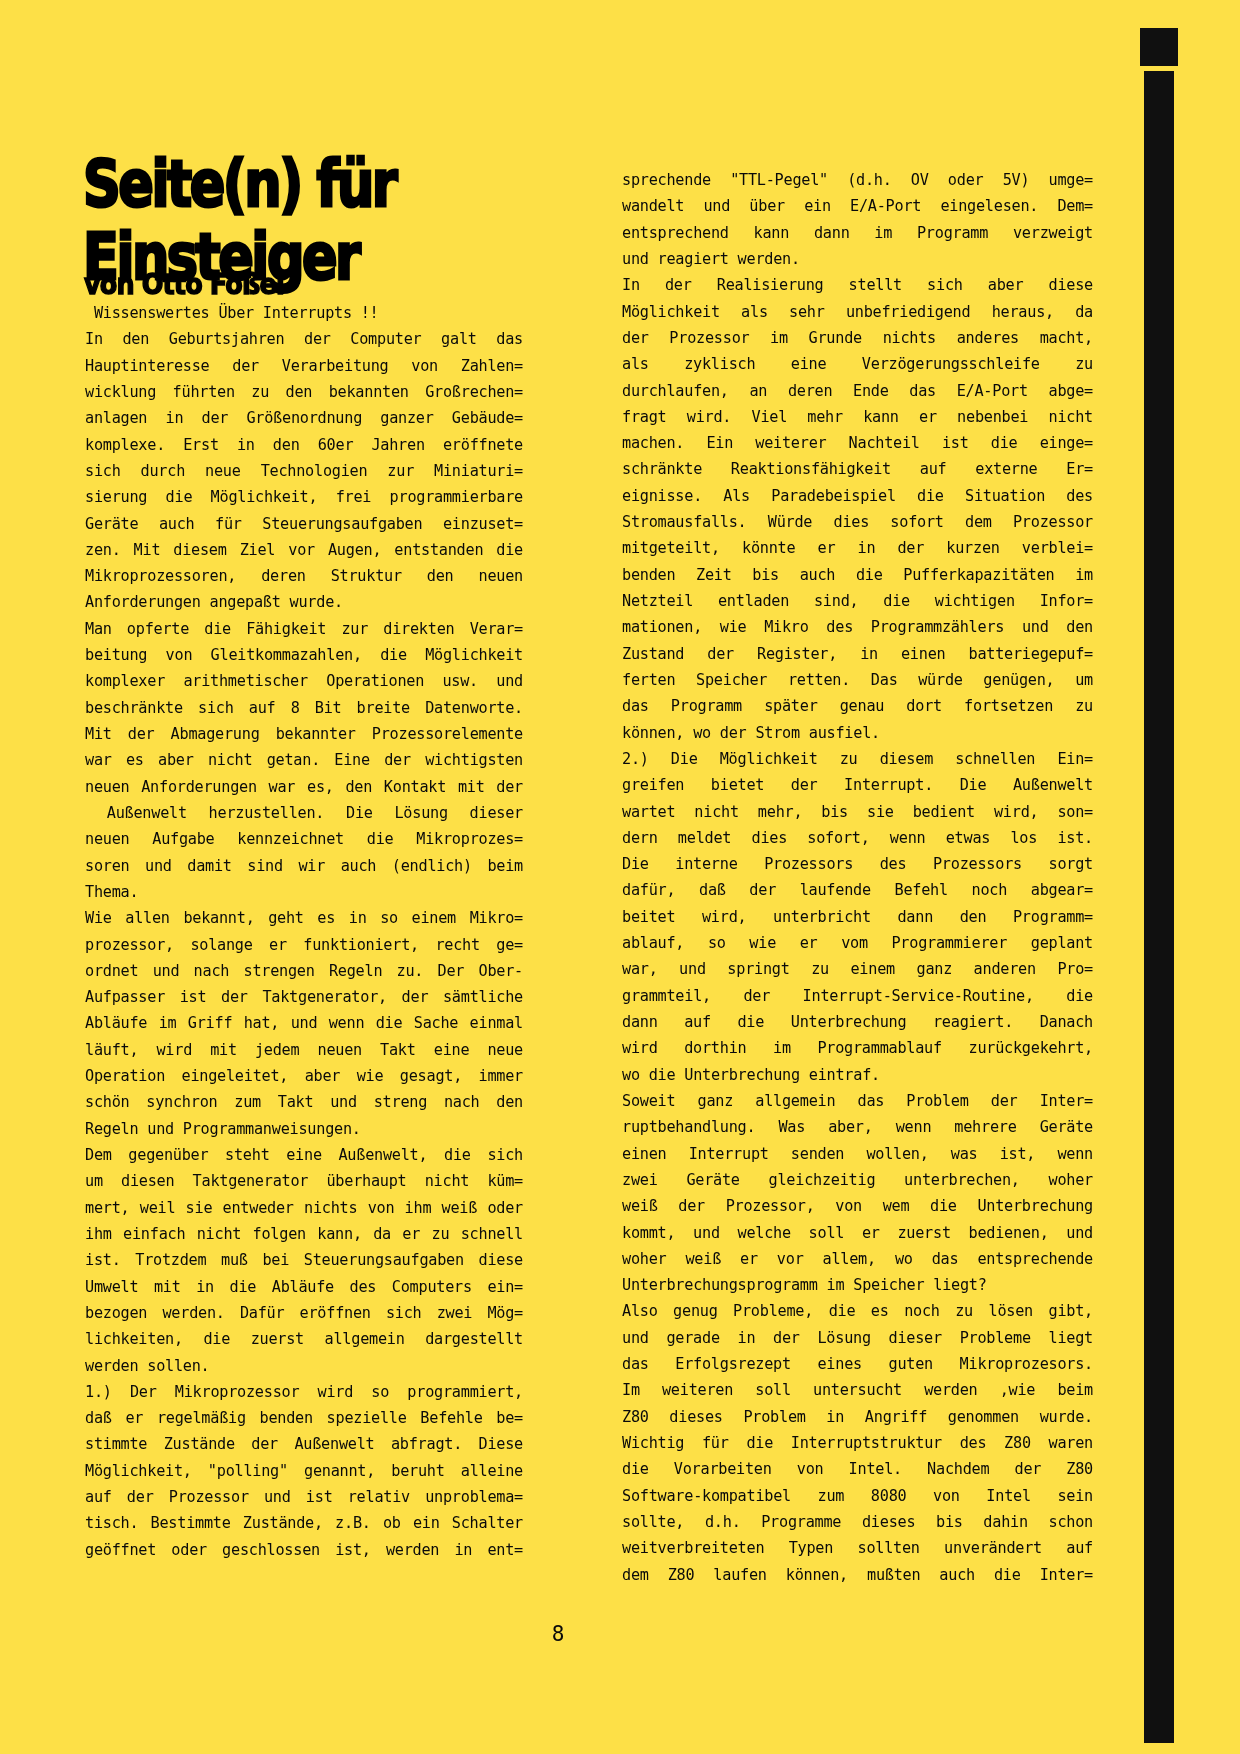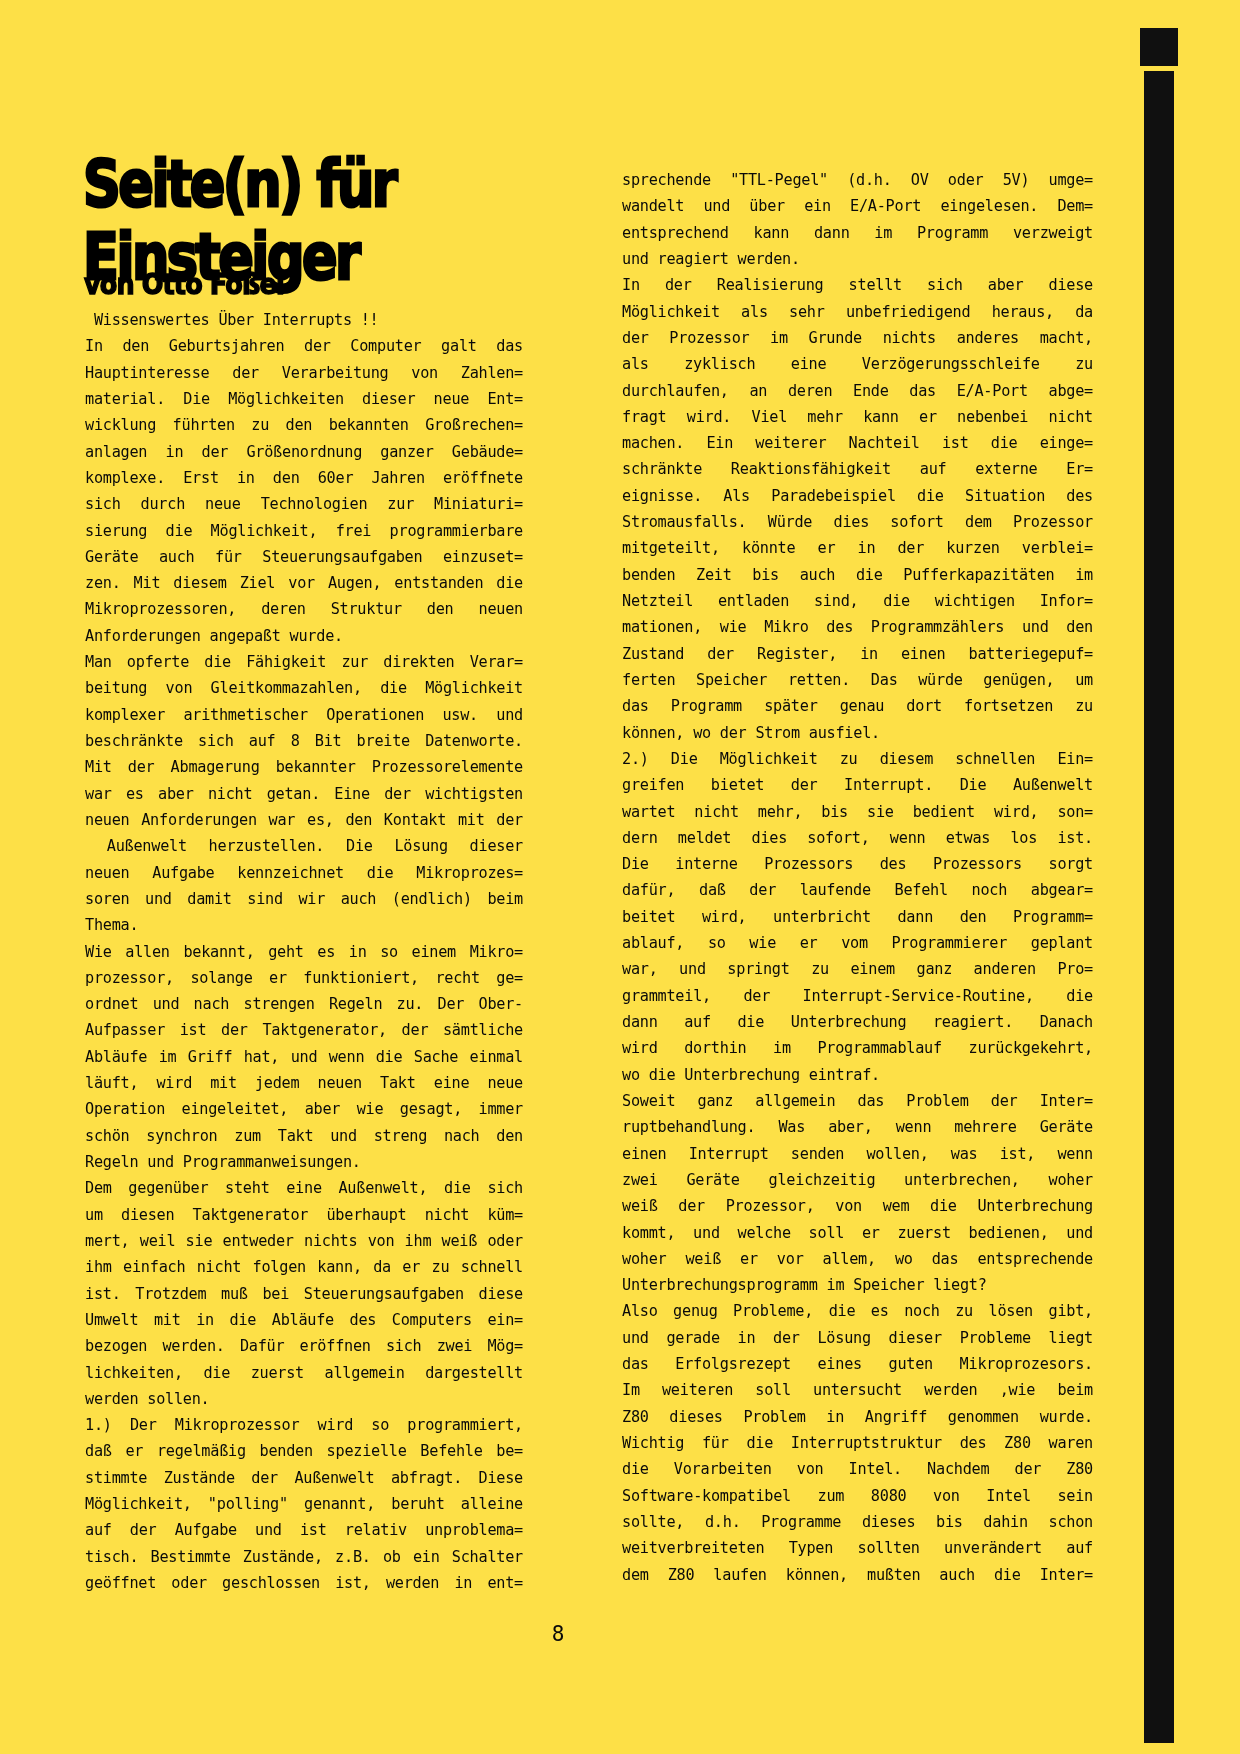--- a/index.html
+++ b/index.html
@@ -16,21 +16,21 @@
     transform:scaleX(0.82); transform-origin:left top; white-space:nowrap;
   }
   .byline {
     position:absolute; left:84px; top:268px;
     font-family:"DejaVu Sans","Liberation Sans",sans-serif;
     font-weight:bold; font-size:29px; line-height:32px; letter-spacing:-1px;
     color:#000; -webkit-text-stroke:1.4px #000;
     transform:scaleX(0.88); transform-origin:left top; white-space:nowrap;
   }
   .col { position:absolute; font-size:15.2px; line-height:26.32px; letter-spacing:-0.25px; }
-  .col-left  { left:85px;  top:307px; width:438px; }
+  .col-left  { left:85px;  top:300px; width:438px; }
   .col-right { left:622px; top:167px; width:471px; }
   .line { text-align:justify; text-align-last:justify; }
   .line.nj { text-align-last:left; }
   .page-number {
     position:absolute; left:540px; top:1622px; width:36px;
     text-align:center; font-size:21px; color:#0a0a0a;
   }
   .scan-square { position:absolute; left:1140px; top:28px;  width:38px; height:38px;  background:#101010; }
   .scan-bar    { position:absolute; left:1144px; top:71px;  width:30px; height:1672px; background:#101010; }
 </style>
@@ -43,21 +43,20 @@
     <div>Seite(n) für</div>
     <div>Einsteiger</div>
   </h1>
 
   <div class="byline">von Otto Fößel</div>
 
   <div class="col col-left">
       <div class="line nj">&nbsp;Wissenswertes Über Interrupts !!</div>
       <div class="line">In den Geburtsjahren der Computer galt das</div>
       <div class="line">Hauptinteresse der Verarbeitung von Zahlen=</div>
-      <div class="line">material. Die Möglichkeiten dieser neue Ent=</div>
       <div class="line">wicklung führten zu den bekannten Großrechen=</div>
       <div class="line">anlagen in der Größenordnung ganzer Gebäude=</div>
       <div class="line">komplexe. Erst in den 60er Jahren eröffnete</div>
       <div class="line">sich durch neue Technologien zur Miniaturi=</div>
       <div class="line">sierung die Möglichkeit, frei programmierbare</div>
       <div class="line">Geräte auch für Steuerungsaufgaben einzuset=</div>
       <div class="line">zen. Mit diesem Ziel vor Augen, entstanden die</div>
       <div class="line">Mikroprozessoren, deren Struktur den neuen</div>
       <div class="line nj">Anforderungen angepaßt wurde.</div>
       <div class="line">Man opferte die Fähigkeit zur direkten Verar=</div>
@@ -86,21 +85,21 @@
       <div class="line">ihm einfach nicht folgen kann, da er zu schnell</div>
       <div class="line">ist. Trotzdem muß bei Steuerungsaufgaben diese</div>
       <div class="line">Umwelt mit in die Abläufe des Computers ein=</div>
       <div class="line">bezogen werden. Dafür eröffnen sich zwei Mög=</div>
       <div class="line">lichkeiten, die zuerst allgemein dargestellt</div>
       <div class="line nj">werden sollen.</div>
       <div class="line">1.) Der Mikroprozessor wird so programmiert,</div>
       <div class="line">daß er regelmäßig benden spezielle Befehle be=</div>
       <div class="line">stimmte Zustände der Außenwelt abfragt. Diese</div>
       <div class="line">Möglichkeit, "polling" genannt, beruht alleine</div>
-      <div class="line">auf der Aufgabe und ist relativ unproblema=</div>
+      <div class="line">auf der Prozessor und ist relativ unproblema=</div>
       <div class="line">tisch. Bestimmte Zustände, z.B. ob ein Schalter</div>
       <div class="line">geöffnet oder geschlossen ist, werden in ent=</div>
     </div>
 
   <div class="col col-right">
       <div class="line">sprechende "TTL-Pegel" (d.h. OV oder 5V) umge=</div>
       <div class="line">wandelt und über ein E/A-Port eingelesen. Dem=</div>
       <div class="line">entsprechend kann dann im Programm verzweigt</div>
       <div class="line nj">und reagiert werden.</div>
       <div class="line">In der Realisierung stellt sich aber diese</div>

